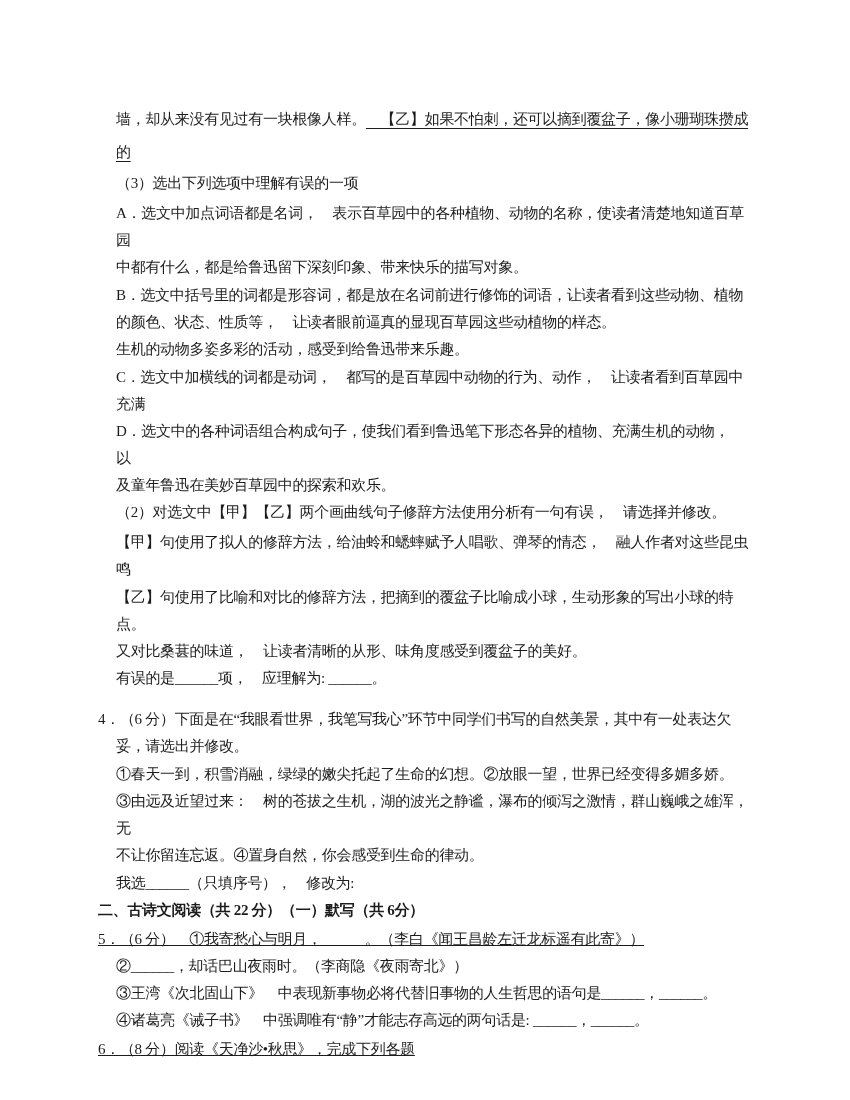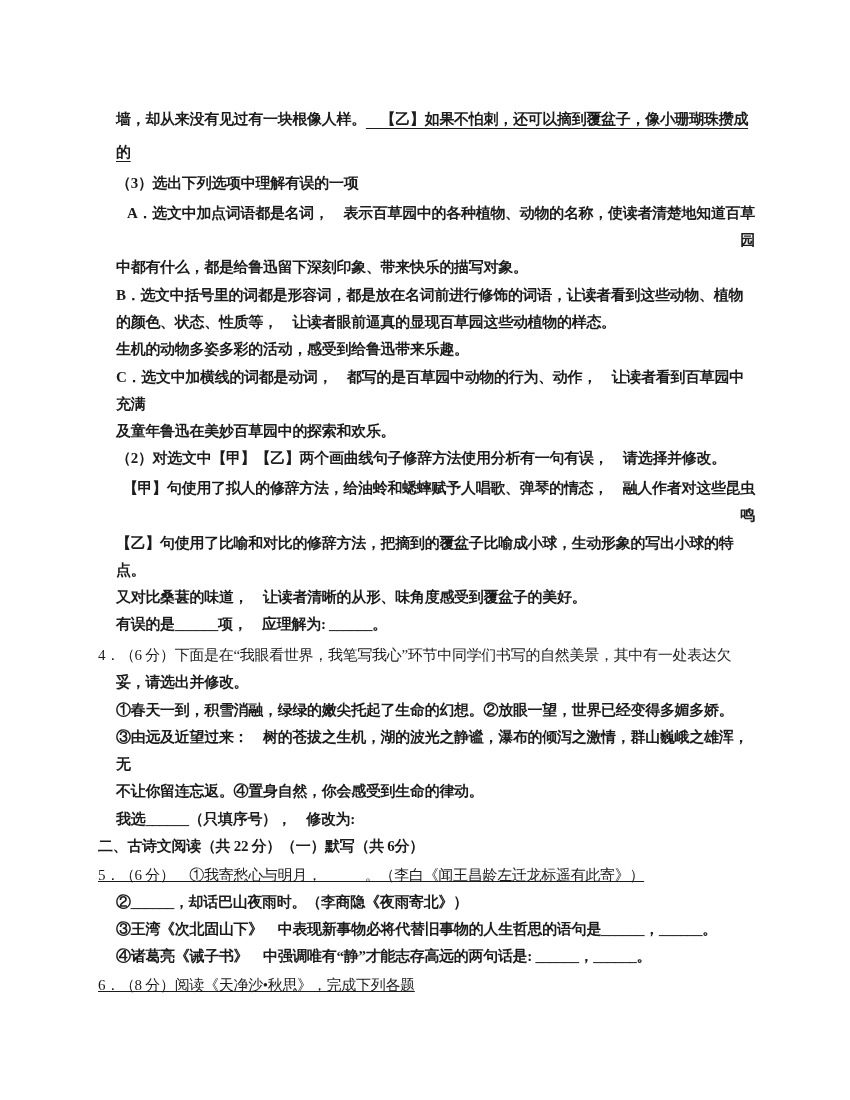--- a/index.html
+++ b/index.html
@@ -18,46 +18,47 @@
   }
   .doc {
     padding: 103px 95px 0 98px;
   }
   .line {
     margin: 0;
     line-height: 27px;
     white-space: pre-wrap;
   }
   .lh33 { line-height: 33px; }
-  .indent { margin-left: 18px; font-weight: bold; }
+  .indent { margin-left: 18px; }
   .bold { font-weight: bold; }
   .u { text-decoration: underline; text-underline-offset: 4px; }
   .mt1 { margin-top: 1px; }
   .mt2 { margin-top: 2px; text-decoration: underline; }
-  .mt3 { margin-top: 3px; text-align: right; }
-  .mt6 { margin-top: 4px; }
+  .mt3 { margin-top: 3px; }
+  .mt6 { margin-top: 14px; }
 </style>
 </head>
 <body>
 
 <div class="doc">
 
   <p class="line lh33 indent"><span>墙，却从来没有见过有一块根像人样。</span><span class="u">　【乙】如果不怕刺，还可以摘到覆盆子，像小珊瑚珠攒成的</span></p>
 
   <p class="line mt1 indent">（3）选出下列选项中理解有误的一项</p>
 
   <p class="line mt3 indent">A．选文中加点词语都是名词，　表示百草园中的各种植物、动物的名称，使读者清楚地知道百草园</p>
   <p class="line indent">中都有什么，都是给鲁迅留下深刻印象、带来快乐的描写对象。</p>
 
   <p class="line mt1 indent">B．选文中括号里的词都是形容词，都是放在名词前进行修饰的词语，让读者看到这些动物、植物</p>
   <p class="line indent">的颜色、状态、性质等，　让读者眼前逼真的显现百草园这些动植物的样态。</p>
 
   <p class="line indent">生机的动物多姿多彩的活动，感受到给鲁迅带来乐趣。</p>
   <p class="line mt1 indent">C．选文中加横线的词都是动词，　都写的是百草园中动物的行为、动作，　让读者看到百草园中充满</p>
 
+  <p class="line indent">D．选文中的各种词语组合构成句子，使我们看到鲁迅笔下形态各异的植物、充满生机的动物，　以</p>
   <p class="line indent">及童年鲁迅在美妙百草园中的探索和欢乐。</p>
 
   <p class="line indent">（2）对选文中【甲】【乙】两个画曲线句子修辞方法使用分析有一句有误，　请选择并修改。</p>
 
   <p class="line mt3 indent">【甲】句使用了拟人的修辞方法，给油蛉和蟋蟀赋予人唱歌、弹琴的情态，　融人作者对这些昆虫鸣</p>
 
   <p class="line mt1 indent">【乙】句使用了比喻和对比的修辞方法，把摘到的覆盆子比喻成小球，生动形象的写出小球的特点。</p>
   <p class="line indent">又对比桑葚的味道，　让读者清晰的从形、味角度感受到覆盆子的美好。</p>
 
   <p class="line indent">有误的是______项，　应理解为: ______。</p>

